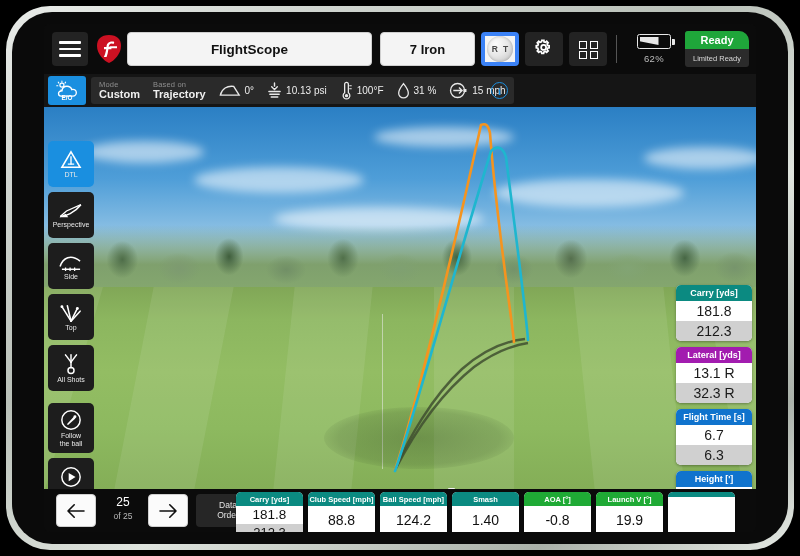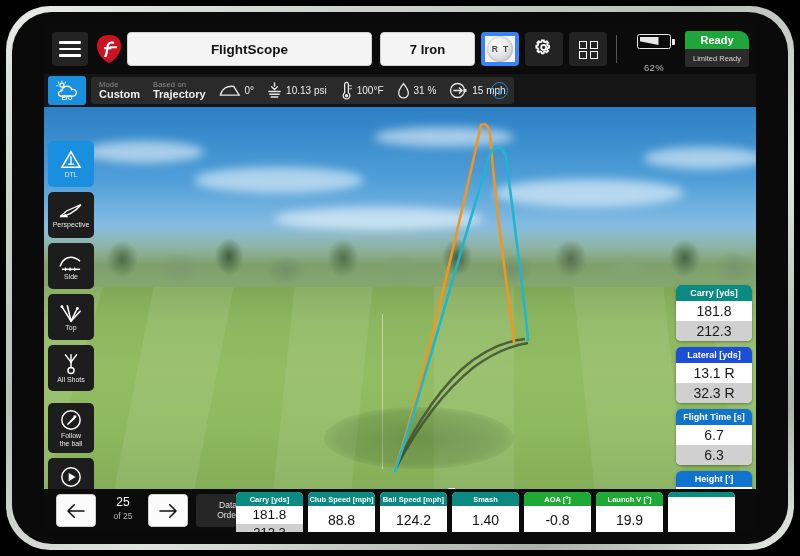--- a/index.html
+++ b/index.html
@@ -64,21 +64,21 @@
   .grid-btn span { display:block; width:8px; height:8px; border:1.6px solid #fff; position:absolute;}
   .grid-btn span:nth-child(1){left:10px;top:9px;} .grid-btn span:nth-child(2){left:21px;top:9px;}
   .grid-btn span:nth-child(3){left:10px;top:19px;} .grid-btn span:nth-child(4){left:21px;top:19px;}
 
   .divider-v { position:absolute; left:572px; top:11px; width:1px; height:28px; background:#555; }
 
   .battery { position:absolute; left:586px; top:10px; width:48px; text-align:center; }
   .batt-shell { width:34px; height:15px; border:1.8px solid #e8e8e8; border-radius:2.5px; margin:0 auto; position:relative; }
   .batt-shell:after { content:""; position:absolute; right:-5px; top:4px; width:3px; height:6px; background:#e8e8e8; border-radius:0 1px 1px 0;}
   .batt-fill { position:absolute; left:1.5px; top:1.5px; height:8.5px; width:19px; background:#e8e8e8; clip-path:polygon(0 0,100% 0,100% 100%,0 55%); }
-  .batt-pct { font-size:9.5px; color:#bdbdbd; margin-top:13px; letter-spacing:.3px;}
+  .batt-pct { font-size:9.5px; color:#bdbdbd; margin-top:4px; letter-spacing:.3px;}
 
   .ready-badge {
     position:absolute; left:641px; top:7px; width:64px; height:36px;
     border-radius:3px 10px 3px 3px; overflow:hidden; background:#2b2b2b;
   }
   .ready-top { height:18px; display:flex; align-items:center; justify-content:center;
     font-size:11px; font-weight:bold; color:#fff; }
   .ready-bot { height:18px; display:flex; align-items:center; justify-content:center;
     font-size:7.5px; color:#d8d8d8; }
 
@@ -415,21 +415,21 @@
         </div>
       </div>
 
       <div class="rcards" id="rcards">
           <div class="rcard">
             <div class="hd" style="background:#0b8a81">Carry [yds]</div>
             <div class="r1">181.8</div>
             <div class="r2">212.3</div>
           </div>
           <div class="rcard">
-            <div class="hd" style="background:#1d4ed8">Lateral [yds]</div>
+            <div class="hd" style="background:#a21caf">Lateral [yds]</div>
             <div class="r1">13.1 R</div>
             <div class="r2">32.3 R</div>
           </div>
           <div class="rcard">
             <div class="hd" style="background:#1073cd">Flight Time [s]</div>
             <div class="r1">6.7</div>
             <div class="r2">6.3</div>
           </div>
           <div class="rcard">
             <div class="hd" style="background:#1073cd">Height [']</div>

